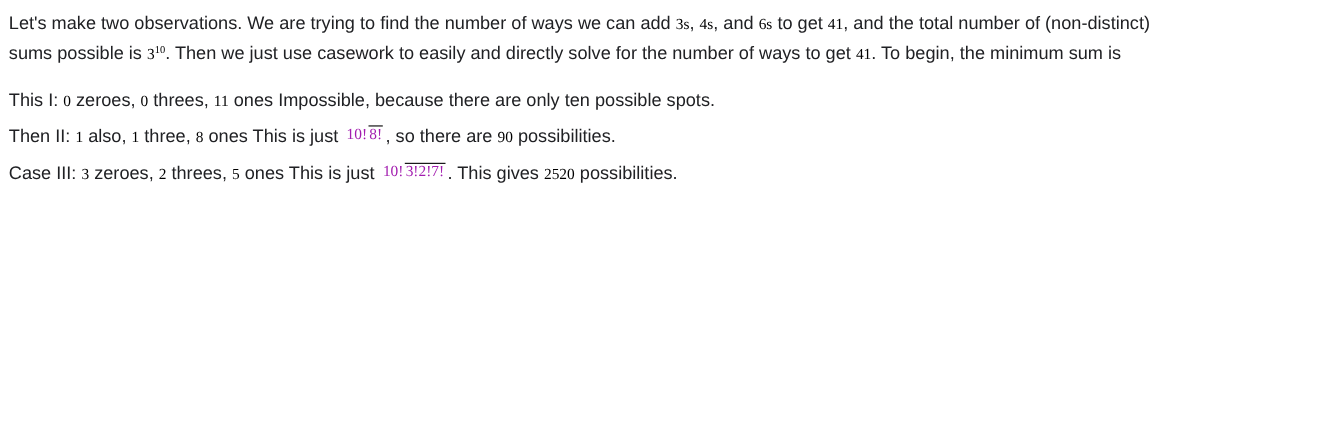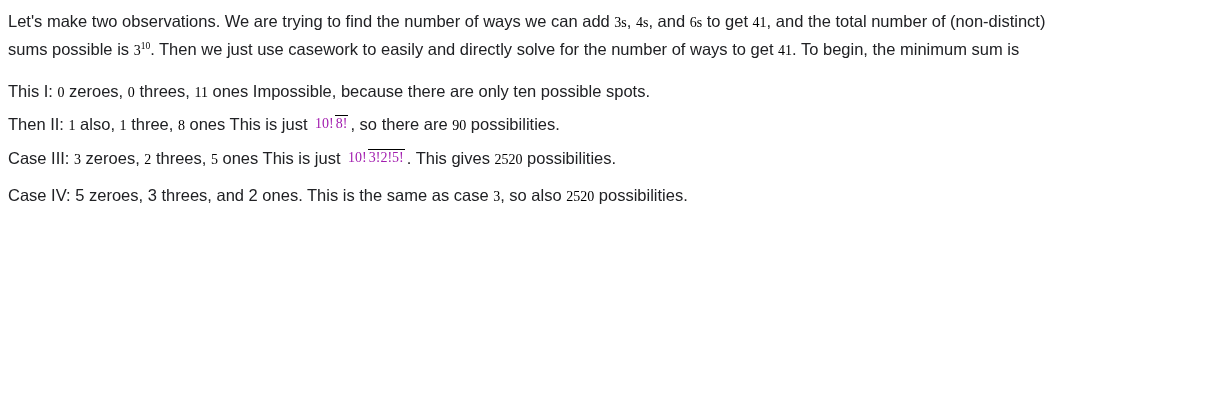--- a/index.html
+++ b/index.html
@@ -55,19 +55,18 @@
 
   <div class="intro">
     <div class="line"><span>Let's make two observations. We are trying to find the number of ways we can add </span><span class="m">3s</span><span>, </span><span class="m">4s</span><span>, and </span><span class="m">6s</span><span> to get </span><span class="m">41</span><span>, and the total number of (non-distinct)</span></div>
     <div class="line"><span>sums possible is </span><span class="m"><span>3</span><sup>10</sup></span><span>. Then we just use casework to easily and directly solve for the number of ways to get </span><span class="m">41</span><span>. To begin, the minimum sum is</span></div>
   </div>
 
   <div class="block mt14"><span>This I: </span><span class="m">0</span><span> zeroes, </span><span class="m">0</span><span> threes, </span><span class="m">11</span><span> ones Impossible, because there are only ten possible spots.</span></div>
 
   <div class="block fracline mt6"><span>Then II: </span><span class="m">1</span><span> also, </span><span class="m">1</span><span> three, </span><span class="m">8</span><span> ones This is just </span><span class="frac"><span class="num">10!</span><span class="den">8!</span></span><span>, so there are </span><span class="m">90</span><span> possibilities.</span></div>
 
-  <div class="block fracline mt8"><span>Case III: </span><span class="m">3</span><span> zeroes, </span><span class="m">2</span><span> threes, </span><span class="m">5</span><span> ones This is just </span><span class="frac"><span class="num">10!</span><span class="den">3!2!5!</span></span><span>. This gives </span><span class="m">2520</span><span> possibilities.</span></div>
+  <div class="block fracline mt8"><span>Case III: </span><span class="m">3</span><span> zeroes, </span><span class="m">2</span><span> threes, </span><span class="m">5</span><span> ones This is just </span><span class="frac"><span class="num">10!</span><span class="den">3!2!7!</span></span><span>. This gives </span><span class="m">2520</span><span> possibilities.</span></div>
 
-  <div class="block mt10"><span>Case IV: 5 zeroes, 3 threes, and 2 ones. This is the same as case </span><span class="m">3</span><span>, so also </span><span class="m">2520</span><span> possibilities.</span></div>
 
 
 
 </div>
 
 </body></html>

